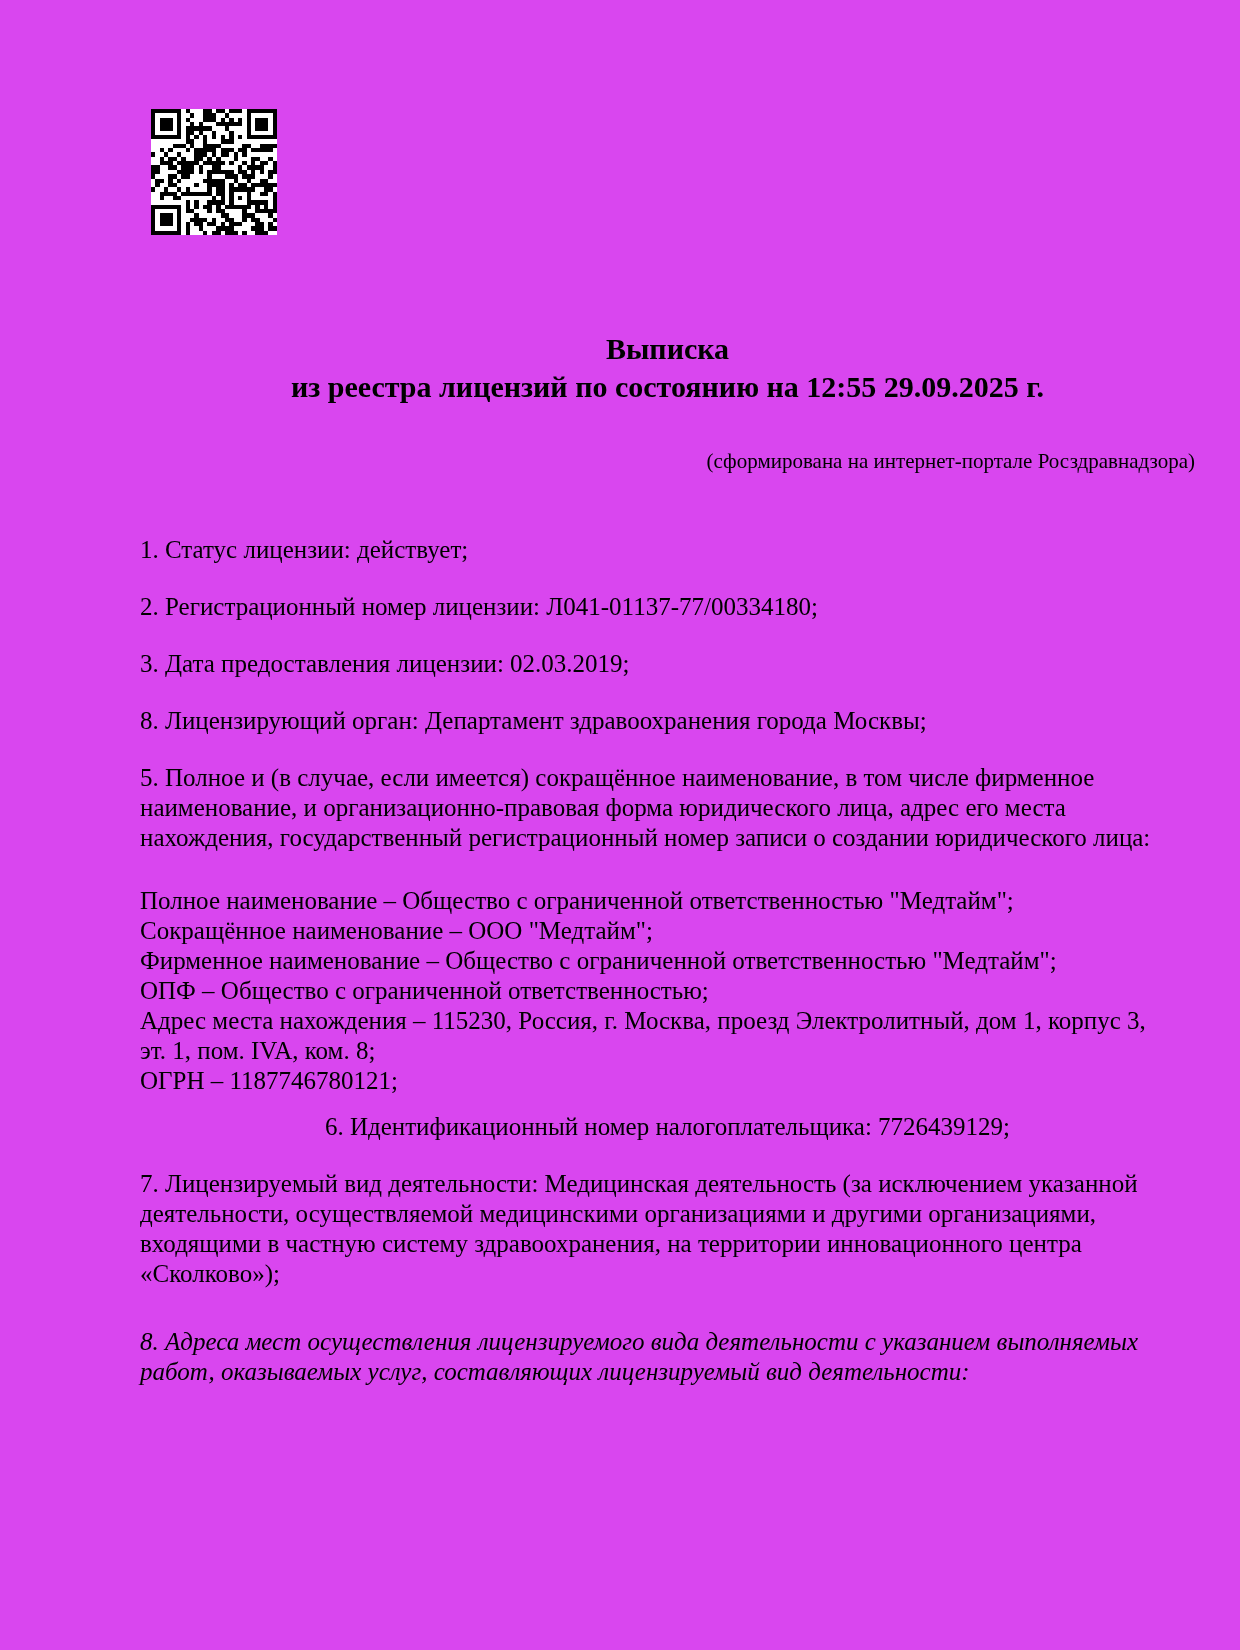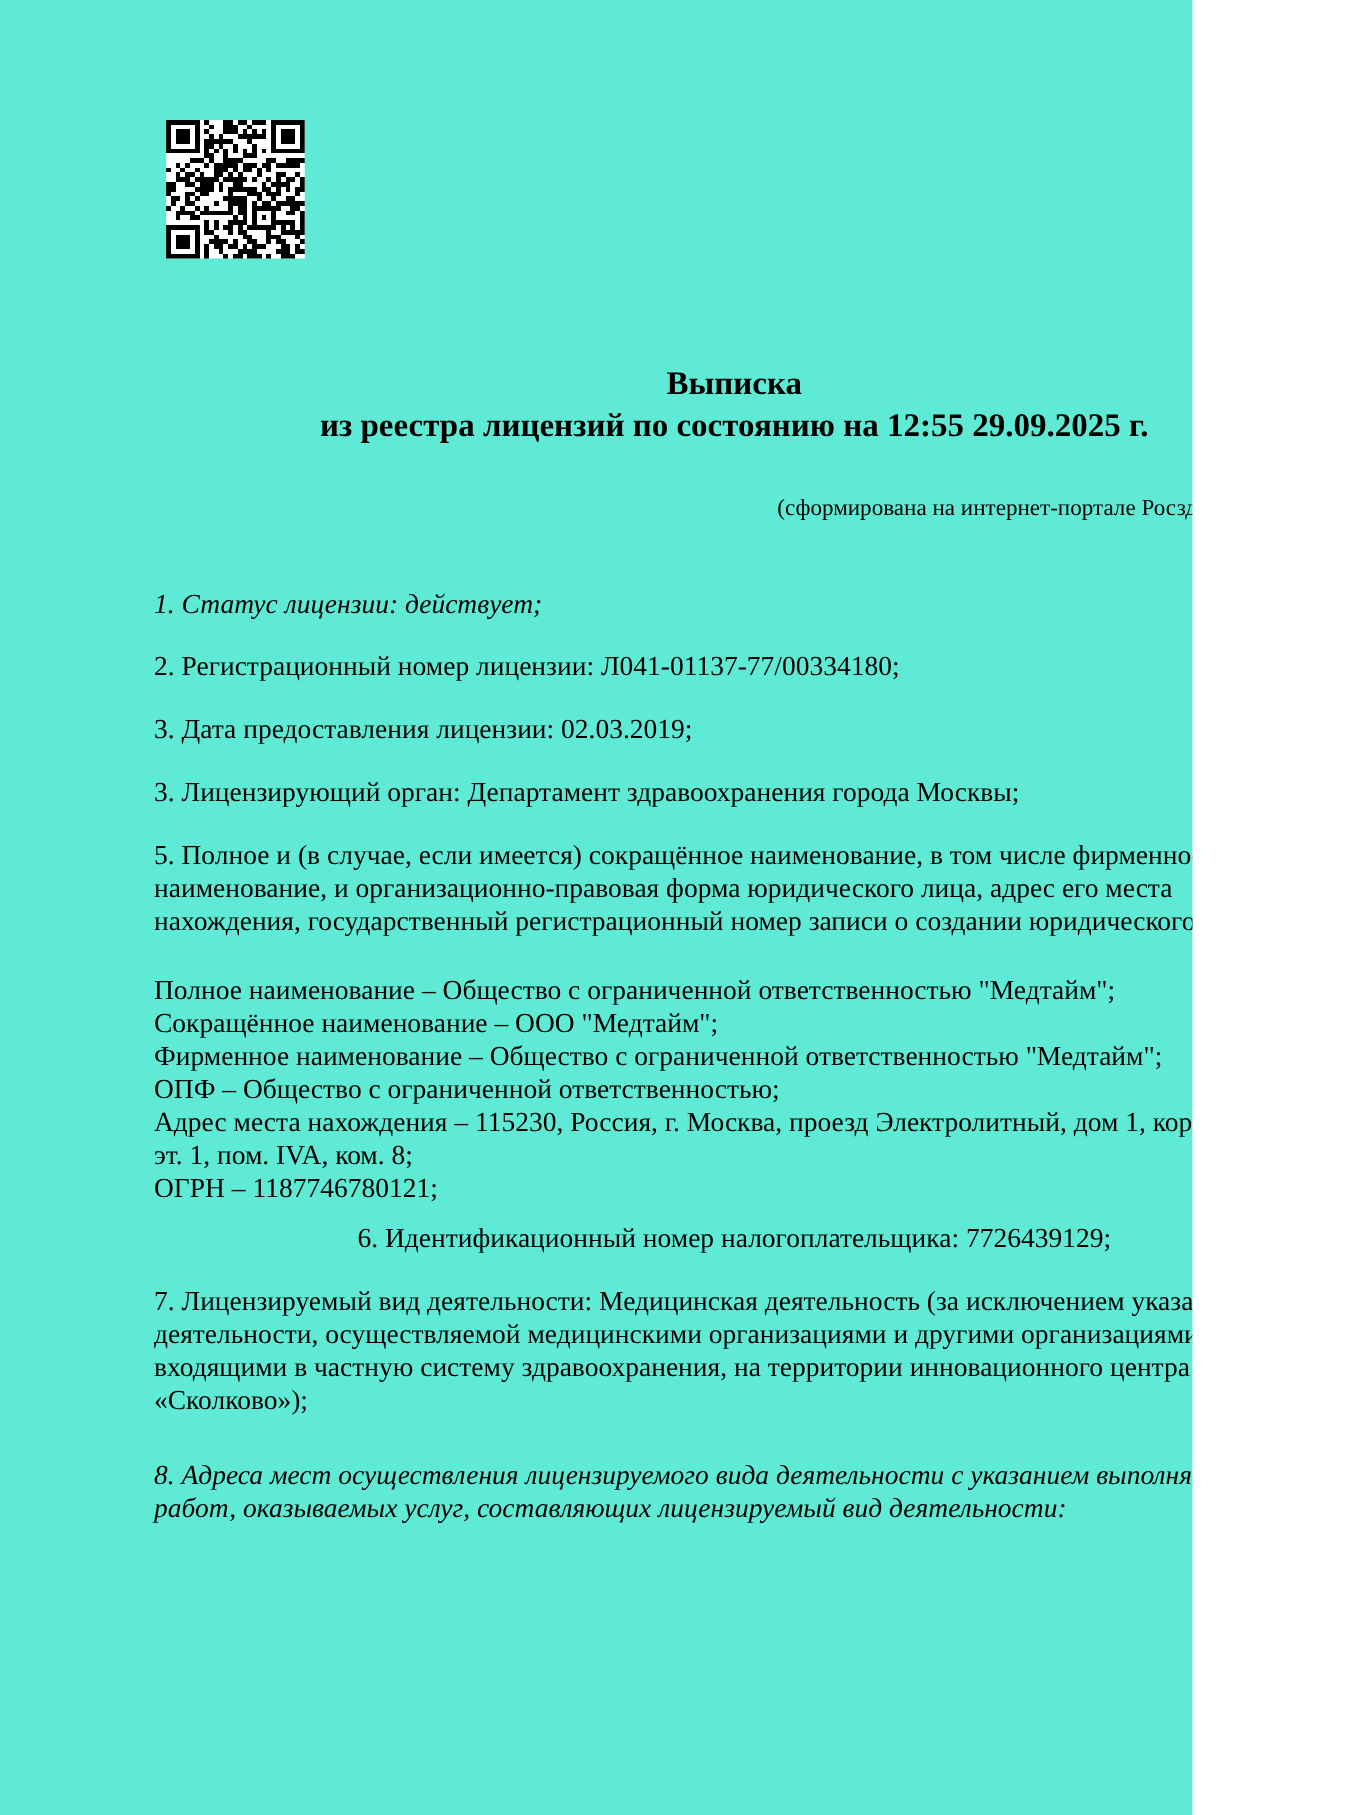--- a/index.html
+++ b/index.html
@@ -2,23 +2,23 @@
 <html><head>
 <meta charset="utf-8">
 <style>
   html, body {
     margin: 0;
     padding: 0;
     background: #ffffff;
   }
   .page {
     position: relative;
-    width: 1084px;
+    width: 1240px;
     height: 1650px;
-    background: #5eead4;
+    background: #d946ef;
     color: #000000;
     font-family: "Liberation Serif", "DejaVu Serif", serif;
     overflow: hidden;
   }
   .qr {
     position: absolute;
     left: 151px;
     top: 109px;
     width: 126px;
     height: 126px;
@@ -47,21 +47,21 @@
   }
   .body-text {
     margin-top: 61px;
     font-size: 25px;
     line-height: 30px;
   }
   .para {
     margin: 27px 0 0 0;
     white-space: pre-line;
   }
-  .para.first { margin-top: 11px; font-style: italic; }
+  .para.first { margin-top: 11px; }
   .para.entity-block { margin-top: 33px; }
   .para.inn { margin-top: 16px; text-align: center; }
   .para.addresses { margin-top: 38px; font-style: italic; }
 </style>
 </head>
 <body>
 
 <div class="page">
 
   <div class="qr">
@@ -514,21 +514,21 @@
     <div class="formation-note">(сформирована на интернет-портале Росздравнадзора)</div>
 
     <div class="body-text">
 
       <div class="para first">1. Статус лицензии: действует;</div>
 
       <div class="para">2. Регистрационный номер лицензии: Л041-01137-77/00334180;</div>
 
       <div class="para">3. Дата предоставления лицензии: 02.03.2019;</div>
 
-      <div class="para">3. Лицензирующий орган: Департамент здравоохранения города Москвы;</div>
+      <div class="para">8. Лицензирующий орган: Департамент здравоохранения города Москвы;</div>
 
       <div class="para">5. Полное и (в случае, если имеется) сокращённое наименование, в том числе фирменное
 наименование, и организационно-правовая форма юридического лица, адрес его места
 нахождения, государственный регистрационный номер записи о создании юридического лица:</div>
 
       <div class="para entity-block">Полное наименование – Общество с ограниченной ответственностью "Медтайм";
 Сокращённое наименование – ООО "Медтайм";
 Фирменное наименование – Общество с ограниченной ответственностью "Медтайм";
 ОПФ – Общество с ограниченной ответственностью;
 Адрес места нахождения – 115230, Россия, г. Москва, проезд Электролитный, дом 1, корпус 3,

